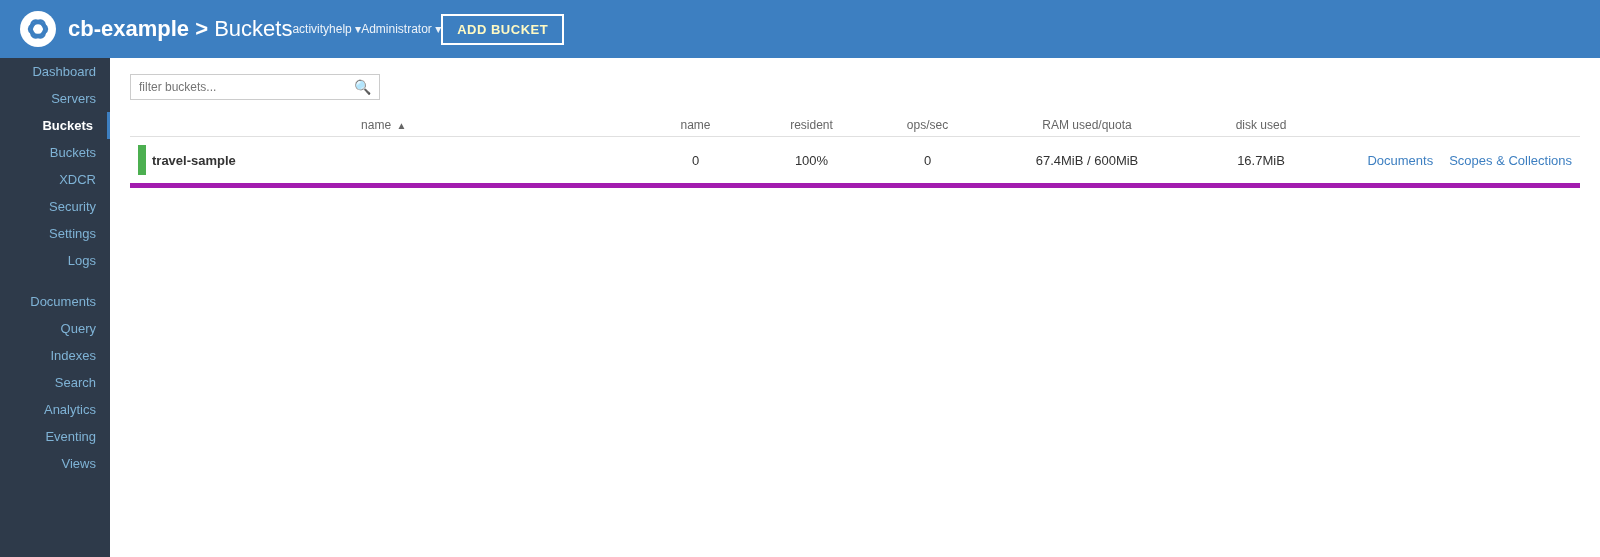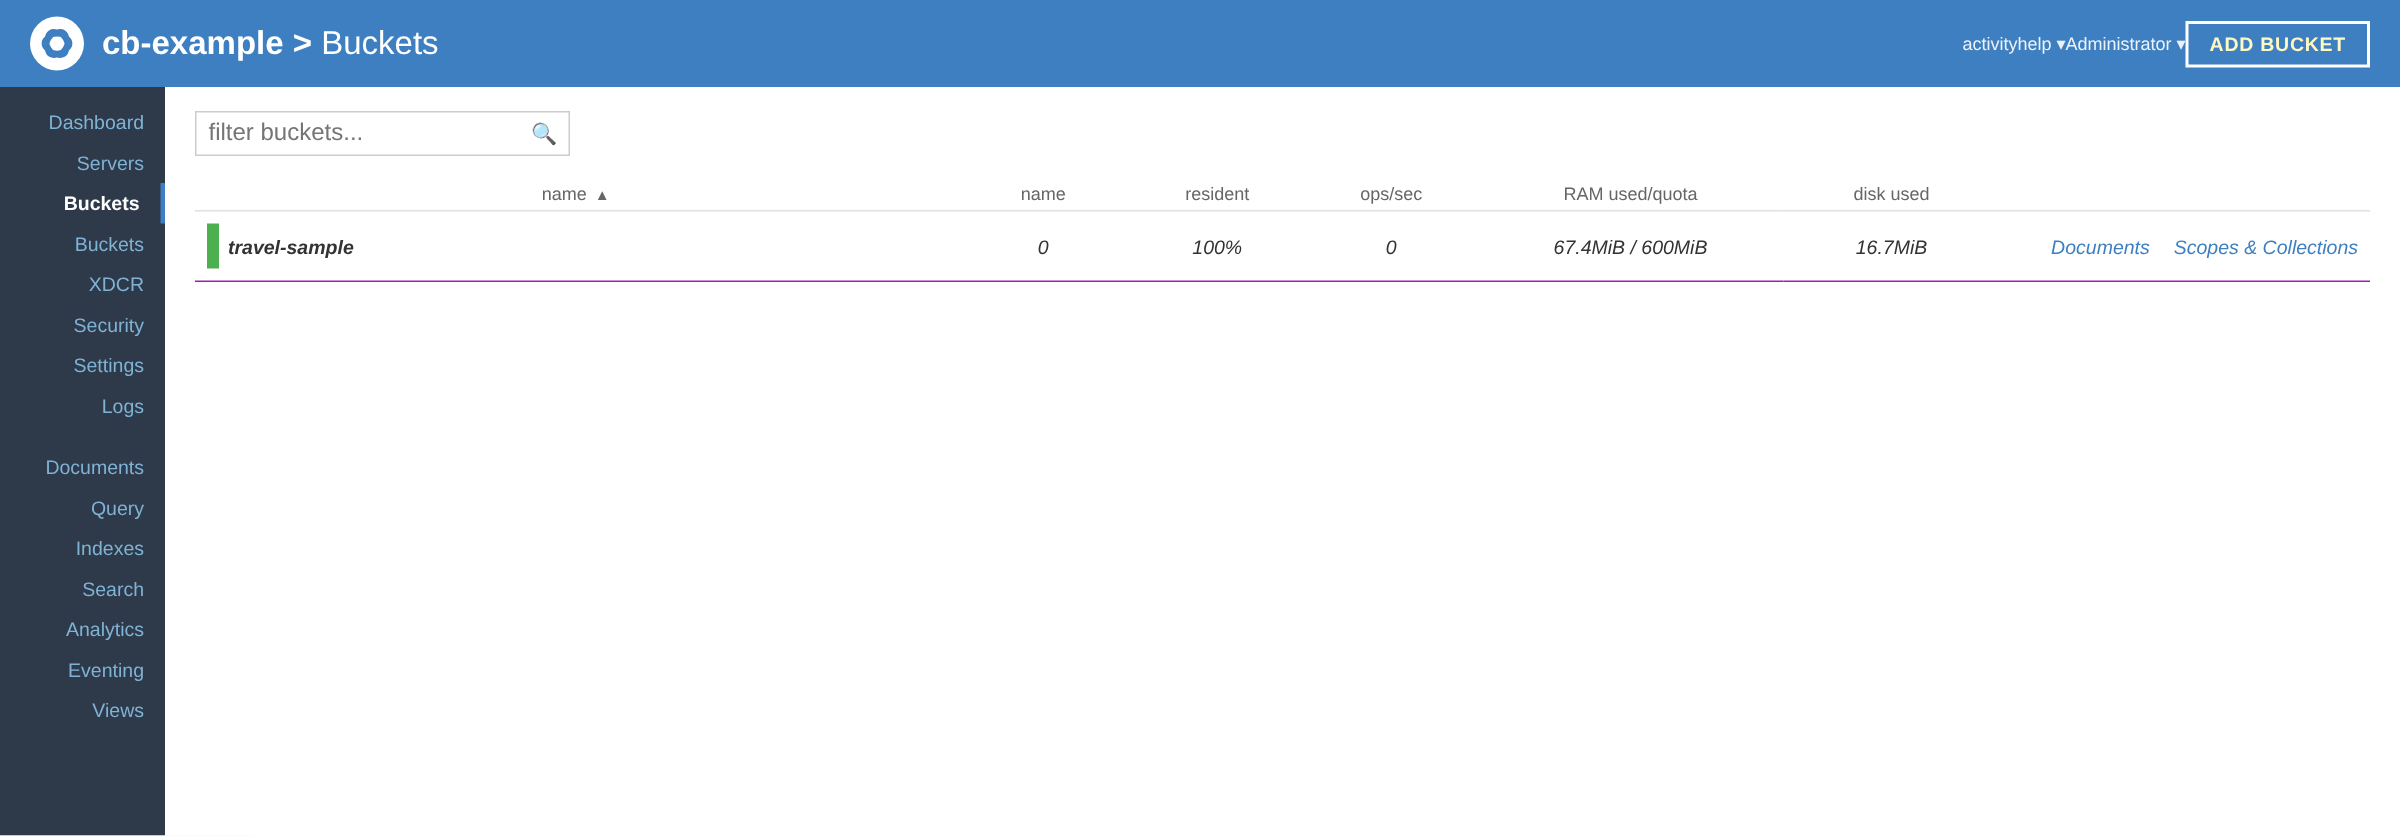--- a/index.html
+++ b/index.html
@@ -4,21 +4,20 @@
   <style>
     * { box-sizing: border-box; margin: 0; padding: 0; }
     body { font-family: Arial, sans-serif; font-size: 13px; background: #f5f5f5; color: #333; height: 557px; overflow: hidden; }
 
     
     .top-bar {
       background: #3d7fc1;
       height: 58px;
       display: flex;
       align-items: center;
-      justify-content: space-between;
       padding: 0 20px;
     }
     .top-bar-left {
       display: flex;
       align-items: center;
       gap: 12px;
     }
     .logo {
       width: 36px;
       height: 36px;
@@ -65,21 +64,20 @@
     .layout {
       display: flex;
       height: calc(557px - 58px - 0px);
     }
 
     
     .sidebar {
       width: 110px;
       background: #2e3a4a;
       height: 100%;
-      padding-top: 10px;
       flex-shrink: 0;
     }
     .sidebar-item {
       text-align: right;
       padding: 6px 14px 6px 0;
       cursor: pointer;
       font-size: 13px;
       color: #7fb3d6;
       text-decoration: none;
       display: block;
@@ -108,21 +106,21 @@
       margin-bottom: 14px;
     }
     .filter-input-wrap {
       position: relative;
       display: flex;
       align-items: center;
     }
     .filter-input {
       border: 1px solid #ccc;
       padding: 5px 28px 5px 8px;
-      font-size: 16px;
+      font-size: 12px;
       width: 250px;
       outline: none;
       color: #aaa;
     }
     .search-icon-inline {
       position: absolute;
       right: 8px;
       color: #999;
       font-size: 14px;
       pointer-events: none;
@@ -137,23 +135,22 @@
       text-align: center;
       font-size: 12px;
       color: #666;
       font-weight: normal;
       padding: 4px 8px;
       border-bottom: 1px solid #e0e0e0;
     }
     .bucket-table td {
       padding: 8px 8px;
       font-size: 13px;
-      border-bottom: 1px solid #a21caf;
+      border-bottom: 5px solid #a21caf;
       vertical-align: middle;
-      font-style: italic;
     }
     .status-dot {
       width: 8px;
       height: 30px;
       background: #4caf50;
       display: inline-block;
       margin-right: 6px;
       vertical-align: middle;
     }
     .bucket-name-cell {

